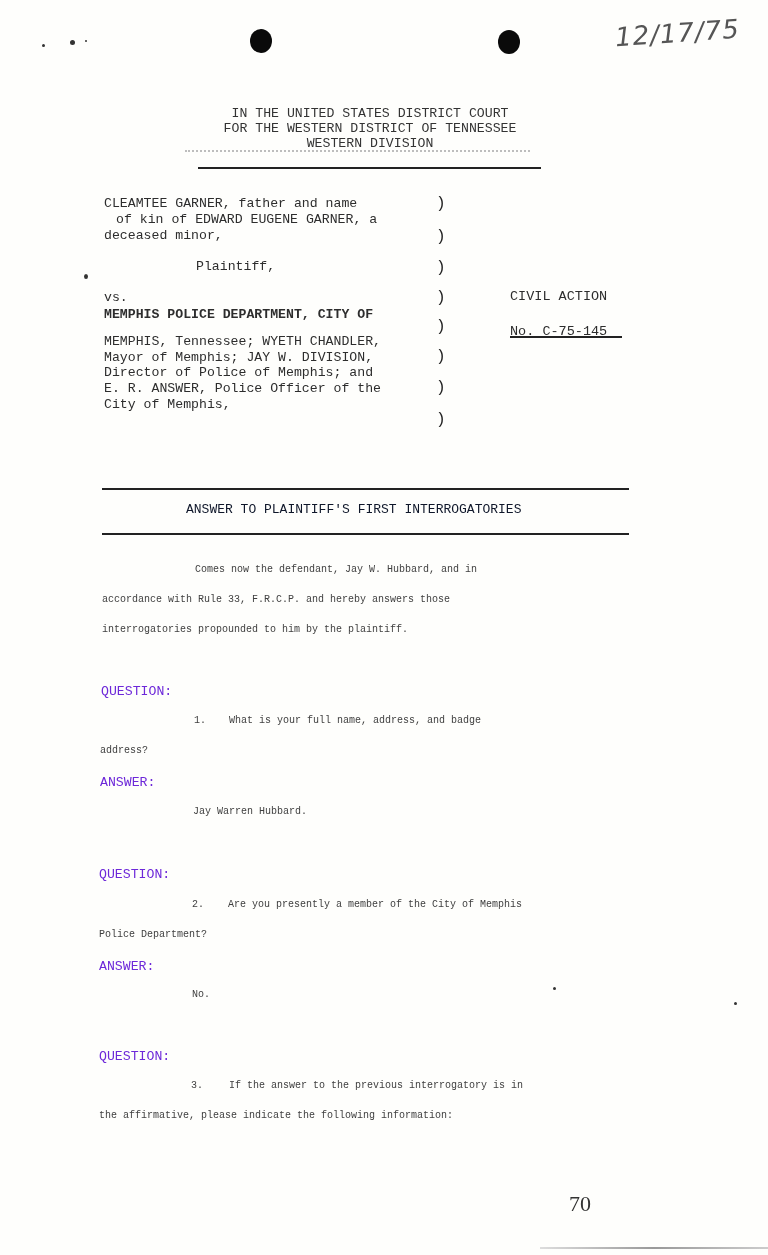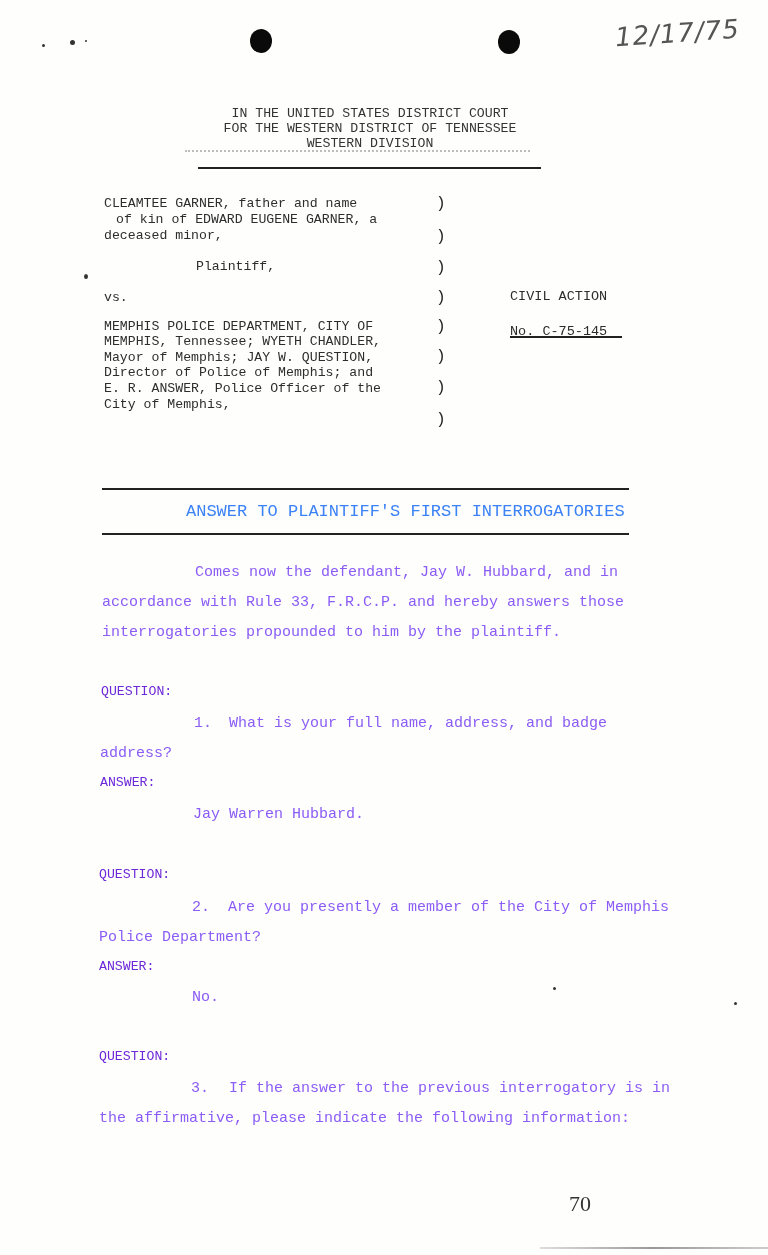--- a/index.html
+++ b/index.html
@@ -18,22 +18,22 @@
       position: absolute; left: 615px; top: 18px;
       font-family: "DejaVu Sans", sans-serif; font-size: 26px; color: #555;
       font-style: italic; letter-spacing: 1px; transform: rotate(-4deg);
     }
     .court { font-size: 13.2px; line-height: 15px; text-align: center; left: 180px; width: 380px; color: #333; }
     .dots { left: 185px; top: 150px; width: 345px; height: 2px; border-top: 2px dotted #bdbdbd; }
     .rule { position: absolute; height: 1.5px; background: #222; }
     .caption { font-size: 13.2px; line-height: 15.5px; color: #2d2d2d; }
     .paren { font-size: 16px; color: #222; }
     .civil { left: 510px; top: 289px; font-size: 13.5px; line-height: 16px; color: #2d2d2d; }
-    .title { left: 186px; top: 502px; font-size: 17px; color: #3b82f6; }
-    .body { font-size: 15px; color: #8b5cf6; }
+    .title { left: 186px; top: 502px; font-size: 13px; color: #0f172a; }
+    .body { font-size: 10px; color: #404040; }
     .label { font-size: 13.2px; color: #6d28d9; }
     .pagenum { left: 569px; top: 1191px; font-family: "Liberation Serif", serif; font-size: 22px; color: #333; }
     .bottomedge { position: absolute; left: 540px; top: 1247px; width: 228px; height: 2px; background: linear-gradient(90deg, #ddd, #999 50%, #ccc); }
   </style>
 </head>
 <body>
 
 <div class="page">
 
   <div class="speck" style="left:42px;top:44px;width:3px;height:3px;"></div>
@@ -53,23 +53,23 @@
   <div class="abs court" style="top:121px;">FOR THE WESTERN DISTRICT OF TENNESSEE</div>
   <div class="abs dots"></div>
   <div class="rule" style="left:198px;top:167px;width:343px;"></div>
 
   <div class="abs caption" style="left:104px;top:196px;">CLEAMTEE GARNER, father and name</div>
   <div class="abs caption" style="left:116px;top:212px;">of kin of EDWARD EUGENE GARNER, a</div>
   <div class="abs caption" style="left:104px;top:228px;">deceased minor,</div>
   <div class="abs caption" style="left:196px;top:259px;">Plaintiff,</div>
   <div class="abs caption" style="left:104px;top:290px;">vs.</div>
 
-  <div class="abs caption" style="left:104px;top:319px;">MEMPHIS POLICE DEPARTMENT, CITY OF</div>
+  <div class="abs caption" style="left:104px;top:307px;font-weight:bold;">MEMPHIS POLICE DEPARTMENT, CITY OF</div>
   <div class="abs caption" style="left:104px;top:334px;">MEMPHIS, Tennessee; WYETH CHANDLER,</div>
-  <div class="abs caption" style="left:104px;top:350px;">Mayor of Memphis; JAY W. QUESTION,</div>
+  <div class="abs caption" style="left:104px;top:350px;">Mayor of Memphis; JAY W. DIVISION,</div>
   <div class="abs caption" style="left:104px;top:365px;">Director of Police of Memphis; and</div>
   <div class="abs caption" style="left:104px;top:381px;">E. R. ANSWER, Police Officer of the</div>
   <div class="abs caption" style="left:104px;top:397px;">City of Memphis,</div>
   <div class="abs caption" style="left:196px;top:428px;"></div>
 
   <div class="abs paren" style="left:436px;top:195px;">)</div>
   <div class="abs paren" style="left:436px;top:228px;">)</div>
   <div class="abs paren" style="left:436px;top:259px;">)</div>
   <div class="abs paren" style="left:436px;top:289px;">)</div>
   <div class="abs paren" style="left:436px;top:318px;">)</div>

